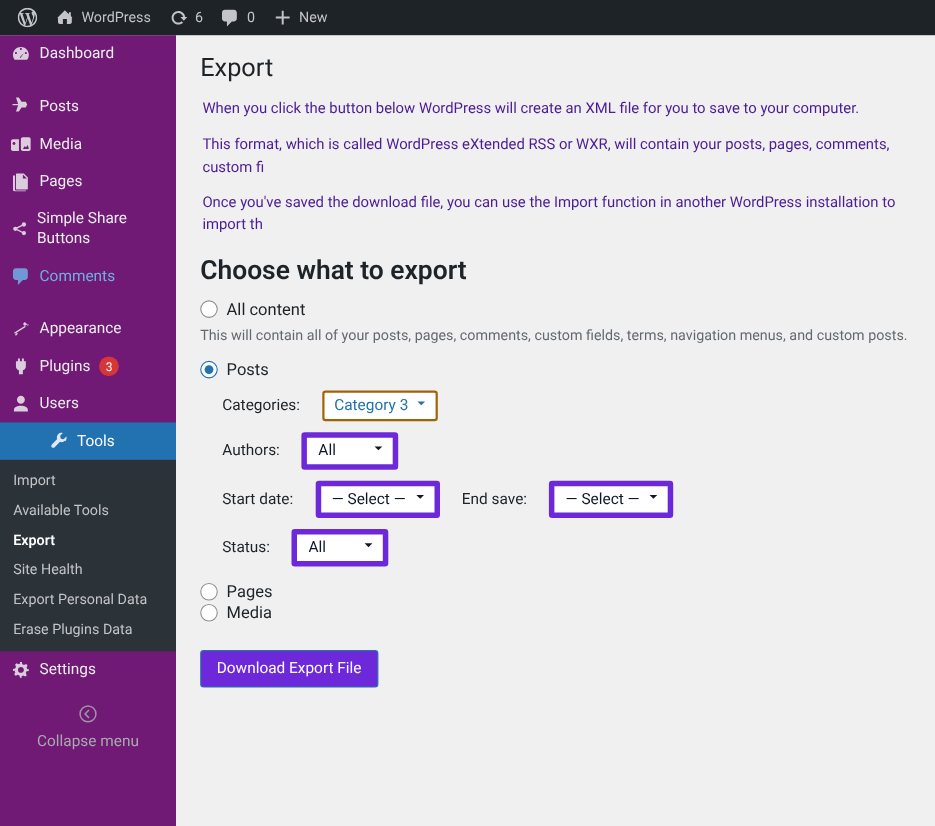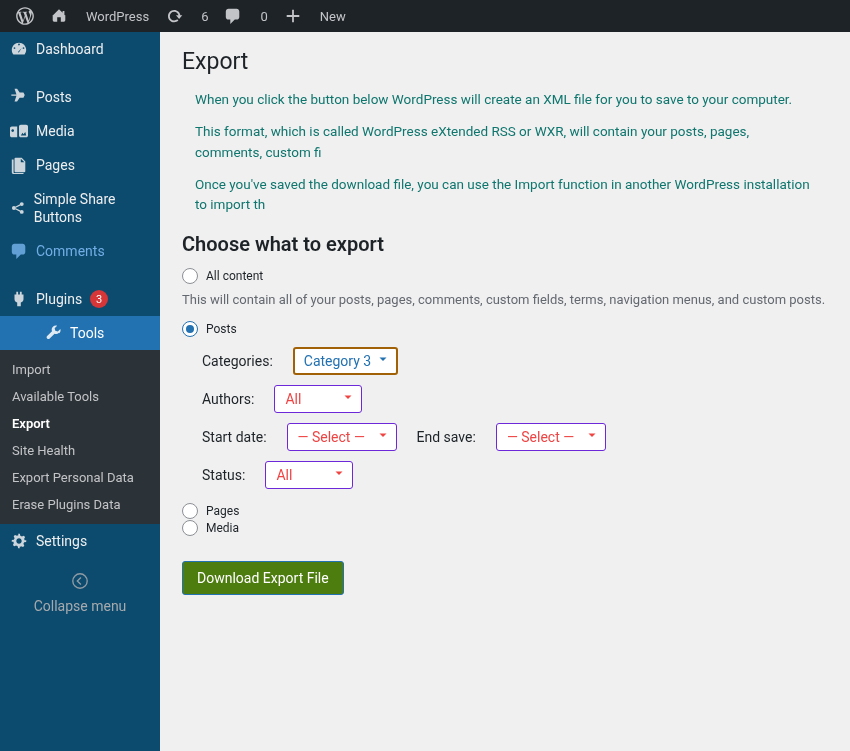--- a/index.html
+++ b/index.html
@@ -1,60 +1,60 @@
 <!DOCTYPE html>
 <html><head>
 <meta charset="utf-8">
 <style>
 * { margin: 0; padding: 0; box-sizing: border-box; font-family: -apple-system, BlinkMacSystemFont, "Segoe UI", Roboto, sans-serif; }
 body { background: #f0f0f1; width: 850px; height: 751px; overflow: hidden; position: relative; }
 
 
 .adminbar { height: 32px; background: #1d2327; color: #c3c4c7; display: flex; align-items: center; padding: 0 8px; font-size: 13px; }
-.adminbar .ab-item { display: flex; align-items: center; padding: 0 8px; height: 32px; color: #c3c4c7; cursor: pointer; gap: 18px; }
+.adminbar .ab-item { display: flex; align-items: center; padding: 0 8px; height: 32px; color: #c3c4c7; cursor: pointer; gap: 6px; }
 .adminbar svg { width: 18px; height: 18px; fill: #c3c4c7; }
 .ab-gray-count { color: #c3c4c7; }
 
 
-.sidebar { position: absolute; top: 32px; left: 0; width: 160px; background: #0c4a6e; color: #c3c4c7; height: 719px; font-size: 14px; }
+.sidebar { position: absolute; top: 32px; left: 0; width: 160px; background: #701a75; color: #c3c4c7; height: 719px; font-size: 14px; }
 .menu-item { display: flex; align-items: center; padding: 8px 10px; gap: 8px; cursor: pointer; color: #eee; position: relative; }
 .menu-item.highlight { color: #72aee6; }
 .menu-item.current { background: #2271b1; color: #fff; padding-left: 44px; }
 .menu-item.current::after {
   content: ""; position: absolute; right: -8px; top: 50%; transform: translateY(-50%);
   border: 8px solid transparent; border-right-color: #f0f0f1;
 }
 .menu-item svg { width: 18px; height: 18px; fill: currentColor; opacity: 0.85; }
 .menu-item .badge { background: #d63638; color: #fff; border-radius: 10px; min-width: 18px; height: 18px; display: inline-flex; align-items: center; justify-content: center; font-size: 11px; padding: 0 5px; }
 
 .submenu { background: #2c3338; padding: 6px 0; }
 .submenu-item { padding: 6px 12px; font-size: 13px; color: #c3c4c7; cursor: pointer; }
 .submenu-item.current { color: #fff; font-weight: 600; }
 .sidebar-bottom { margin-top: 6px; flex-direction: column; }
 
 
 .content { position: absolute; top: 32px; left: 160px; right: 0; padding: 16px 22px; color: #3c434a; }
 h1 { font-size: 23px; font-weight: 400; color: #1d2327; margin-bottom: 14px; }
-.content p { font-size: 13.5px; color: #0f766e; margin: 12px 13px; line-height: 1.5; }
-h2 { font-size: 20px; font-weight: 600; color: #1d2327; margin: 18px 0 12px; }
-
-.radio-row { display: flex; align-items: center; gap: 8px; margin: 1px 0; font-size: 12px; color: #1d2327; }
+.content p { font-size: 13.5px; color: #4c1d95; margin: 12px 2px; line-height: 1.5; }
+h2 { font-size: 24px; font-weight: 600; color: #1d2327; margin: 18px 0 12px; }
+
+.radio-row { display: flex; align-items: center; gap: 8px; margin: 1px 0; font-size: 15px; color: #1d2327; }
 .radio { width: 16px; height: 16px; border: 1px solid #8c8f94; border-radius: 50%; display: inline-flex; align-items: center; justify-content: center; background: #fff; cursor: pointer; }
 .radio.checked::after { content: ""; width: 8px; height: 8px; background: #2271b1; border-radius: 50%; }
 .radio.checked { border-color: #2271b1; }
 .desc { font-size: 13px; color: #646970; margin: 8px 0 14px; }
 
 .filters { padding-left: 20px; }
 .filter-row { display: flex; align-items: center; gap: 20px; margin: 10px 0; font-size: 14px; color: #1d2327; flex-wrap: wrap; }
-.select { border: 1px solid #6d28d9; border-radius: 3px; background: #fff; padding: 4px 26px 4px 10px; font-size: 14px; color: #ef4444; position: relative; display: inline-flex; align-items: center; min-height: 28px; cursor: pointer; }
+.select { border: 5px solid #6d28d9; border-radius: 3px; background: #fff; padding: 4px 26px 4px 10px; font-size: 14px; color: #0f172a; position: relative; display: inline-flex; align-items: center; min-height: 28px; cursor: pointer; }
 .select.active { border: 2px solid #a16207; color: #2271b1; padding: 3px 25px 3px 9px; }
 .select .chev { position: absolute; right: 6px; top: 50%; transform: translateY(-50%); }
 .select .chev svg { width: 14px; height: 14px; fill: currentColor; }
 
-.button-primary { background: #4d7c0f; border: 1px solid #2271b1; color: #fff; padding: 8px 14px; font-size: 14px; border-radius: 3px; cursor: pointer; margin-top: 24px; display: inline-block; }
+.button-primary { background: #6d28d9; border: 1px solid #2271b1; color: #fff; padding: 8px 14px; font-size: 14px; border-radius: 3px; cursor: pointer; margin-top: 24px; display: inline-block; }
 </style>
 </head>
 <body>
 
 <div class="adminbar">
   <div class="ab-item">
     <svg viewBox="0 0 20 20">
         <path d="M10 .15C4.56.15.15 4.56.15 10S4.56 19.85 10 19.85 19.85 15.44 19.85 10 15.44.15 10 .15zM1.7 10c0-1.2.26-2.34.72-3.37l3.96 10.85C3.67 16.14 1.7 13.3 1.7 10zm8.3 8.3c-.82 0-1.6-.12-2.35-.34l2.49-7.24 2.55 6.99c.02.04.04.08.06.12-.87.31-1.79.47-2.75.47zm1.14-12.2c.5-.03.95-.08.95-.08.45-.05.4-.71-.05-.68 0 0-1.34.11-2.21.11-.82 0-2.19-.11-2.19-.11-.45-.03-.5.66-.05.68 0 0 .42.05.87.08l1.3 3.56-1.82 5.47-3.04-9.03c.5-.03.95-.08.95-.08.45-.05.4-.71-.05-.68 0 0-1.34.11-2.21.11-.16 0-.34 0-.53-.01C4.55 3.05 7.1 1.7 10 1.7c2.16 0 4.12.82 5.6 2.17-.04 0-.07-.01-.11-.01-.82 0-1.39.71-1.39 1.47 0 .68.4 1.26.82 1.94.32.55.68 1.26.68 2.28 0 .71-.27 1.53-.63 2.67l-.82 2.75-2.99-8.87zm3.05 11.07l2.54-7.33c.47-1.18.63-2.13.63-2.97 0-.31-.02-.59-.06-.85 .65 1.19 1.02 2.55 1.02 4-.01 3.05-1.66 5.72-4.13 7.15z"></path>
       </svg>
   </div>
@@ -121,24 +121,36 @@
   </div>
   <div class="menu-item highlight">
     <svg viewBox="0 0 20 20">
         <path d="M5 2h9c1.66 0 3 1.34 3 3v6c0 1.66-1.34 3-3 3h-2l-5 5v-5H5c-1.66 0-3-1.34-3-3V5c0-1.66 1.34-3 3-3z"></path>
       </svg>
     <span>Comments</span>
   </div>
   <div style="height:14px"></div>
   <div class="menu-item">
     <svg viewBox="0 0 20 20">
+        <path d="M4 15l14-9-1-1-14 9 1 1zm1 2l2-2-1-1-2 2 1 1zM14 3l3 3-2 2-3-3 2-2z"></path>
+      </svg>
+    <span>Appearance</span>
+  </div>
+  <div class="menu-item">
+    <svg viewBox="0 0 20 20">
         <path d="M13 5V2h-2v3H9V2H7v3H5v5c0 2 1 3.5 3 4v4h4v-4c2-.5 3-2 3-4V5h-2z"></path>
       </svg>
     <span>Plugins</span>
     <span class="badge">3</span>
+  </div>
+  <div class="menu-item">
+    <svg viewBox="0 0 20 20">
+        <path d="M10 10c2.21 0 4-1.79 4-4s-1.79-4-4-4-4 1.79-4 4 1.79 4 4 4zm0 2c-3.31 0-7 1.5-7 4v2h14v-2c0-2.5-3.69-4-7-4z"></path>
+      </svg>
+    <span>Users</span>
   </div>
   <div class="menu-item current">
     <svg viewBox="0 0 20 20">
         <path d="M16.68 9.77c-1.34 1.34-3.3 1.67-4.95.99l-5.41 5.41c-.78.78-2.05.78-2.83 0-.78-.78-.78-2.05 0-2.83l5.41-5.41c-.68-1.65-.35-3.61.99-4.95 1.28-1.28 3.12-1.65 4.72-1.09l-2.78 2.78.71 2.83 2.83.71 2.78-2.78c.56 1.6.19 3.44-1.09 4.72l-.38-.38z"></path>
       </svg>
     <span>Tools</span>
   </div>
   <div class="submenu">
     <div class="submenu-item">Import</div>
     <div class="submenu-item">Available Tools</div>

